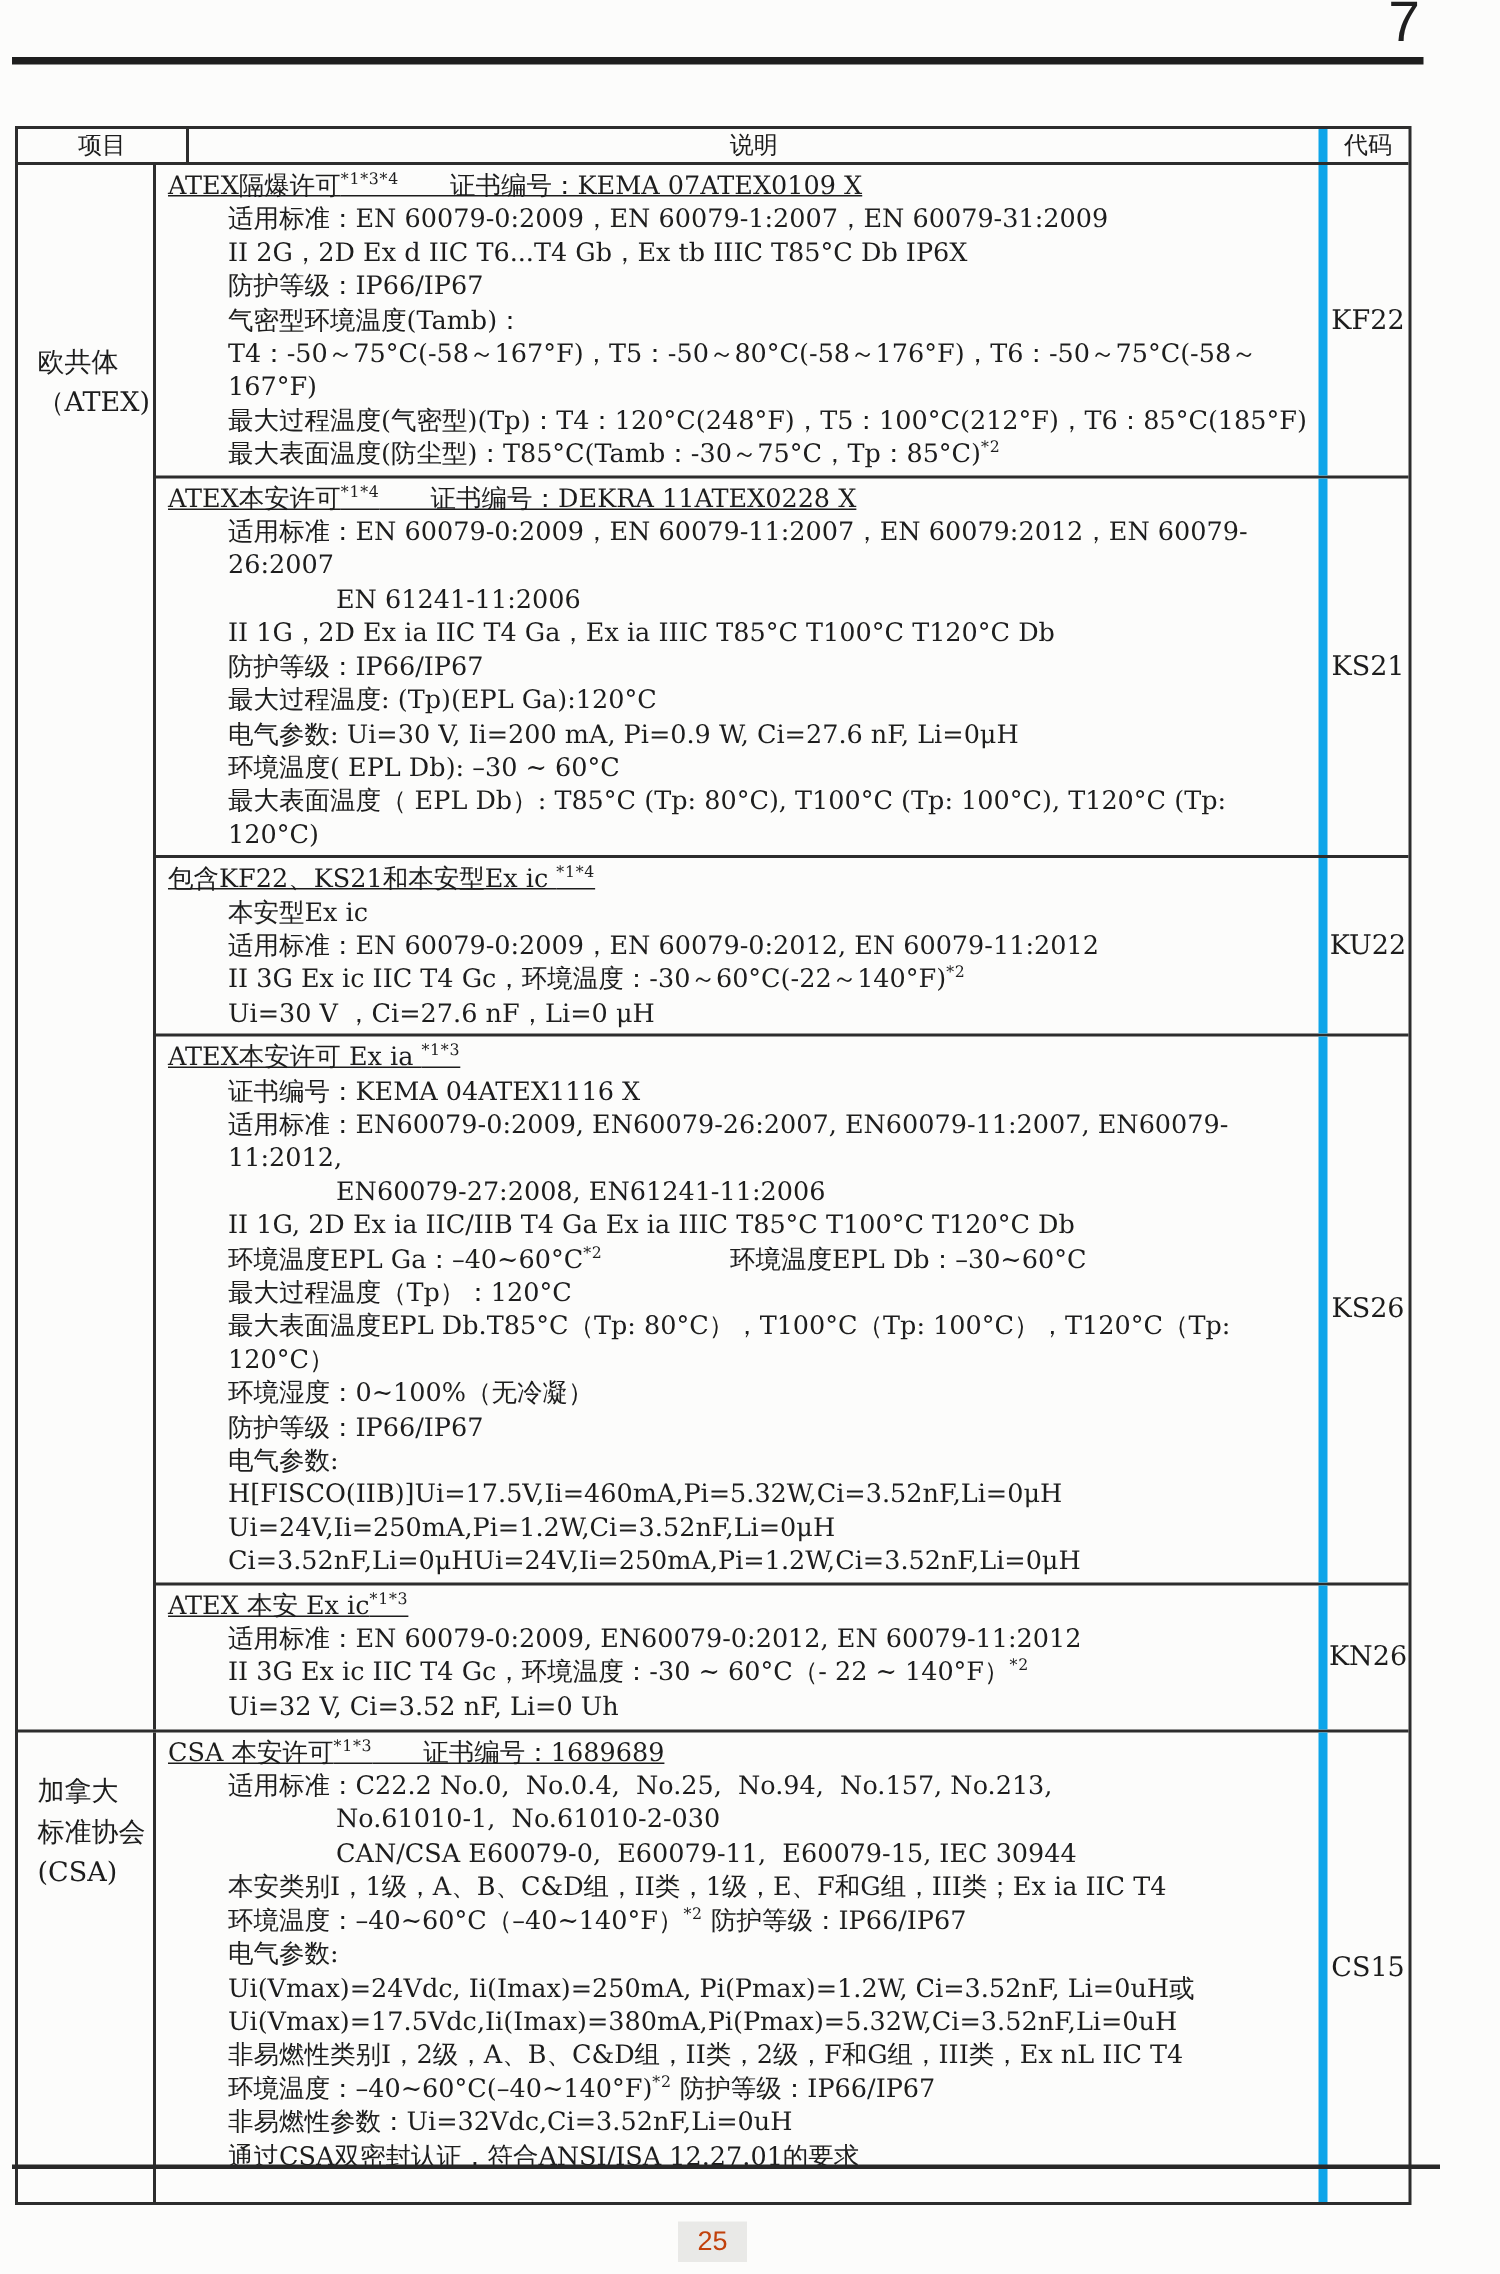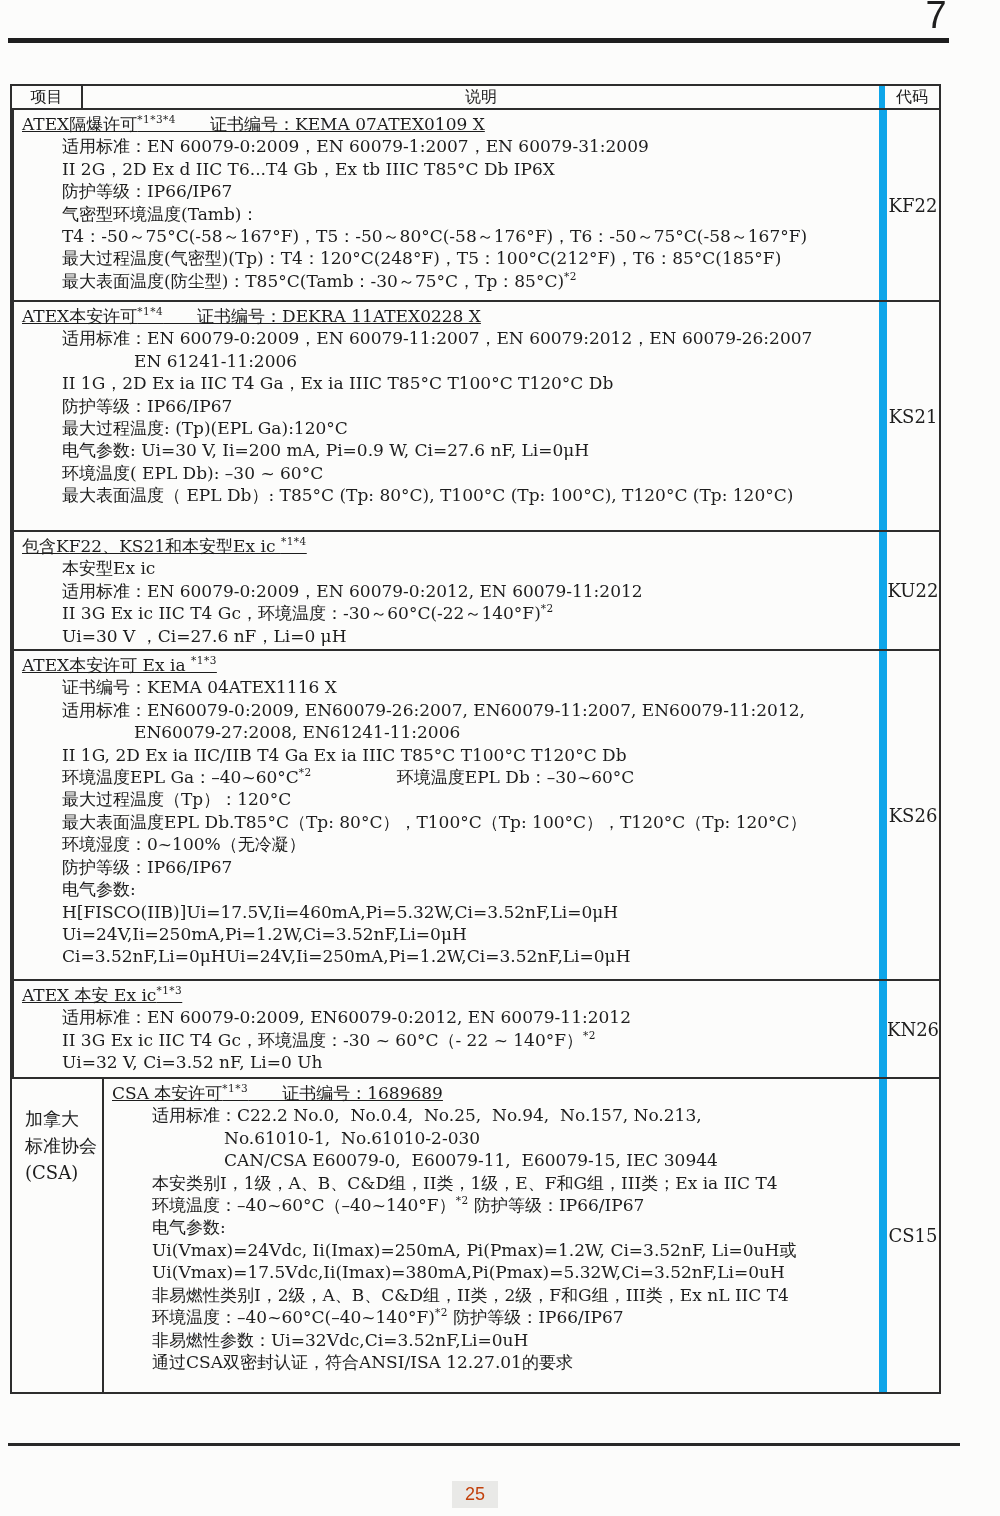--- a/index.html
+++ b/index.html
@@ -9,37 +9,37 @@
     font-family:"DejaVu Serif","Liberation Serif",serif;
   }
   .page-number-top{
     position:absolute;top:-6px;left:916px;width:40px;text-align:center;
     font-size:38px;font-family:"Liberation Sans",sans-serif;color:#1f1f1f;
   }
   .top-rule{position:absolute;left:8px;top:38px;width:941px;height:5px;background:#1e1e1e;}
   .spec-table{position:absolute;left:10px;top:84px;width:931px;border:2px solid #2d2d2d;box-sizing:border-box;}
   .thead{display:flex;height:22px;border-bottom:2px solid #2d2d2d;font-size:16px;}
   .th{display:flex;align-items:center;justify-content:center;box-sizing:border-box;}
-  .th-item{width:69px;}
+  .th-item{width:112px;}
   .th-desc{flex:1;border-left:2px solid #2d2d2d;}
   .th-code{width:60px;border-left:6px solid #0ea5e9;}
   .tgroup{display:flex;}
   .tgroup + .tgroup{border-top:2px solid #2d2d2d;}
   .item-cell{width:90px;box-sizing:border-box;font-size:18px;line-height:27px;padding-left:13px;}
   .item-line{white-space:nowrap;}
   .rows-col{flex:1;min-width:0;border-left:2px solid #2d2d2d;}
   .trow{display:flex;}
   .trow + .trow{border-top:2px solid #2d2d2d;}
   .desc{flex:1;min-width:0;padding:3px 4px 2px 0;font-size:17px;line-height:22.4px;}
   .ln{white-space:pre-wrap;}
   .ind0{padding-left:8px;text-decoration:underline;}
   .ind1{margin-left:48px;}
   .ind2{padding-left:120px;}
   sup{font-size:10.5px;line-height:0;vertical-align:super;letter-spacing:0.5px;}
-  .code-cell{width:60px;box-sizing:border-box;border-left:8px solid #0ea5e9;
+  .code-cell{width:60px;box-sizing:border-box;border-left:6px solid #0ea5e9;
     display:flex;align-items:center;justify-content:center;font-size:18px;}
   .footer-rule{position:absolute;left:8px;top:1443px;width:952px;height:3px;background:#282828;}
   .doc-number{position:absolute;top:1513px;right:68px;font-size:17px;
     font-family:"Liberation Sans",sans-serif;color:#333;letter-spacing:0.3px;}
   .page-number-bottom{position:absolute;top:1481px;left:452px;width:46px;height:27px;
     background:#e9e9e7;text-align:center;line-height:27px;font-size:18px;
     font-family:"Liberation Sans",sans-serif;color:#c2410c;}
 </style>
 </head>
 <body>
@@ -48,20 +48,24 @@
 <div class="top-rule"></div>
 
 <div class="spec-table">
   <div class="thead">
     <div class="th th-item">项目</div>
     <div class="th th-desc">说明</div>
     <div class="th th-code">代码</div>
   </div>
   <div id="tbody">
       <div class="tgroup">
+        <div class="item-cell" style="padding-top: 118px;">
+          <div class="item-line">欧共体</div>
+          <div class="item-line">（ATEX)</div>
+        </div>
         <div class="rows-col">
           <div class="trow" style="min-height: 190px;">
             <div class="desc">
               <div class="ln ind0"><span>ATEX隔爆许可</span><sup>*1*3*4</sup><span>　　证书编号：KEMA 07ATEX0109 X</span></div>
               <div class="ln ind1"><span>适用标准：EN 60079-0:2009，EN 60079-1:2007，EN 60079-31:2009</span></div>
               <div class="ln ind1"><span>II 2G，2D Ex d IIC T6...T4 Gb，Ex tb IIIC T85°C Db IP6X</span></div>
               <div class="ln ind1"><span>防护等级：IP66/IP67</span></div>
               <div class="ln ind1"><span>气密型环境温度(Tamb)：</span></div>
               <div class="ln ind1"><span>T4：-50～75°C(-58～167°F)，T5：-50～80°C(-58～176°F)，T6：-50～75°C(-58～167°F)</span></div>
               <div class="ln ind1"><span>最大过程温度(气密型)(Tp)：T4：120°C(248°F)，T5：100°C(212°F)，T6：85°C(185°F)</span></div>

